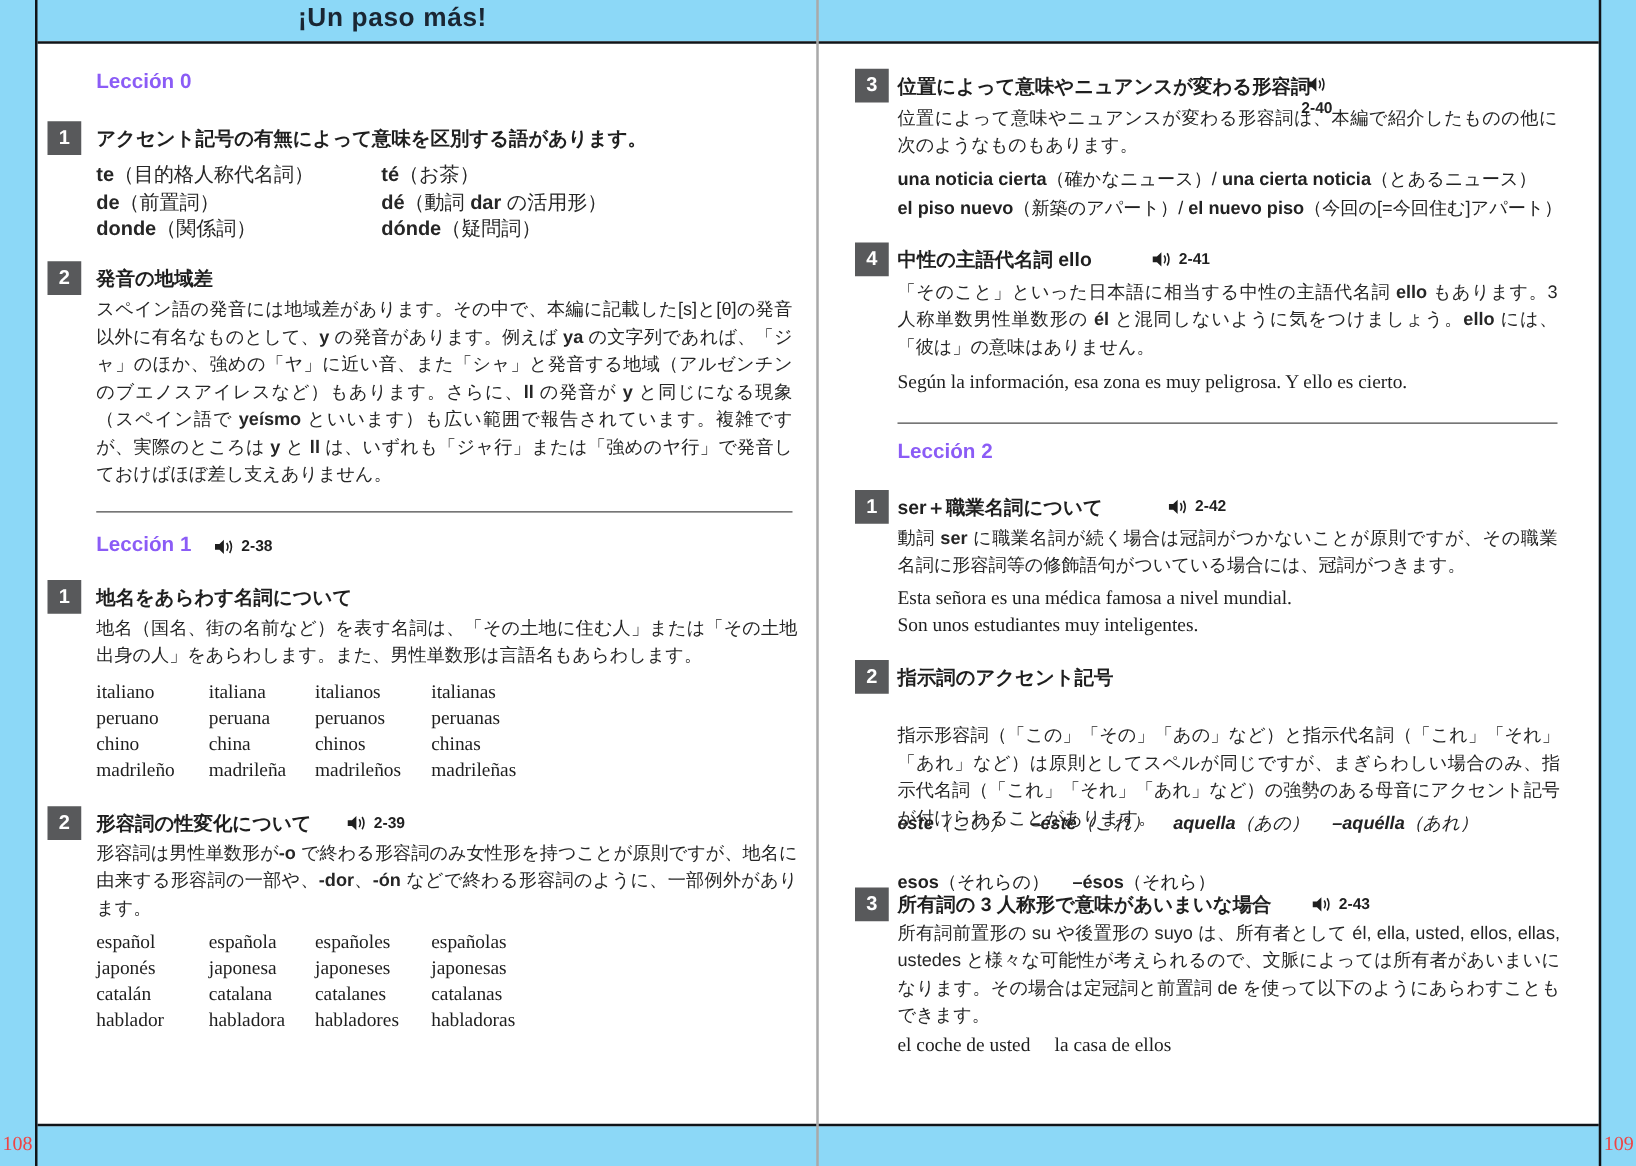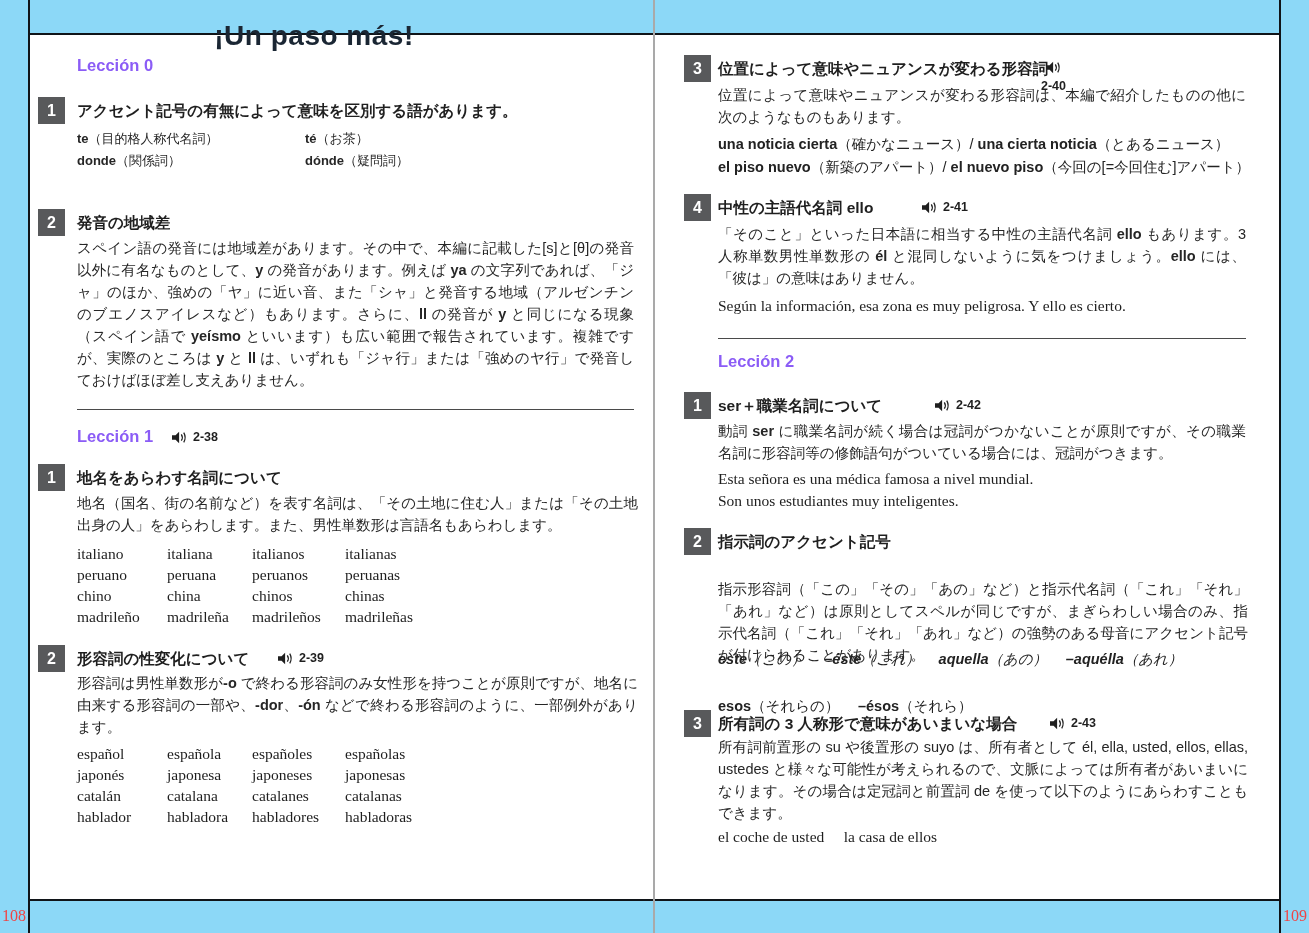--- a/index.html
+++ b/index.html
@@ -7,39 +7,39 @@
           font-family:"Liberation Sans","DejaVu Sans",sans-serif;color:#262626;}
   .band,.strip,.vline,.hline,.spine{position:absolute;}
   .band{background:#8cd8f7;left:0;width:1309px;height:33px;}
   .band.bottom{top:901px;height:32px;}
   .strip{background:#8cd8f7;top:0;height:933px;width:30px;}
   .strip.rgt{left:1279px;}
   .vline{background:#101418;top:0;width:2px;height:933px;}
   .hline{background:#101418;left:30px;width:1249px;height:2px;}
   .spine{background:#a9a9a9;left:653px;top:0;width:2px;height:933px;}
   .header-title{position:absolute;left:30px;top:3px;width:568px;text-align:center;
-                font-size:28px;font-weight:bold;color:#1a2633;letter-spacing:.5px;margin-top:17px;}
+                font-size:21px;font-weight:bold;color:#1a2633;letter-spacing:.5px;}
   .pageno{position:absolute;top:907px;font-family:"Liberation Serif","DejaVu Serif",serif;
           font-size:16px;color:#ef4444;}
   .badge{position:absolute;width:27px;height:27px;background:#58595b;color:#fff;
          font-weight:bold;font-size:16px;display:flex;align-items:center;justify-content:center;}
   .lec{position:absolute;font-weight:bold;font-size:16.5px;color:#8b5cf6;white-space:nowrap;}
   .stitle{position:absolute;font-weight:bold;font-size:15.5px;color:#1f1f1f;white-space:nowrap;}
   .para{position:absolute;font-size:14.5px;line-height:22px;text-align:justify;margin:0;}
   .para .b, .exline .b{font-weight:bold;}
   .exline{position:absolute;font-size:14.5px;line-height:23px;white-space:nowrap;color:#222;}
   .serifx{position:absolute;font-family:"Liberation Serif","DejaVu Serif",serif;
           font-size:15.5px;line-height:22px;color:#1e1e1e;white-space:nowrap;}
   .vocab{position:absolute;display:grid;grid-template-columns:90px 85px 93px auto;
          font-family:"Liberation Serif","DejaVu Serif",serif;font-size:15.5px;line-height:21px;color:#1e1e1e;}
   .rule{position:absolute;height:1px;background:#4a4a4a;}
   .audio{position:absolute;display:flex;align-items:center;gap:5px;font-weight:bold;
          font-size:12.5px;color:#1f1f1f;white-space:nowrap;}
   .spk{width:16px;height:13px;display:block;}
-  .terow{display:block;height:21.5px;white-space:nowrap;font-size:13px;}
+  .terow{display:block;height:21.5px;white-space:nowrap;font-size:16px;}
   .tec1{display:inline-block;width:228px;}
   .terow .b{font-weight:bold;}
 </style>
 </head>
 <body>
 
 <div class="spread">
 
   
   <div class="band"></div>
@@ -59,20 +59,21 @@
   
   <div style="display:contents;">
 
     <div class="lec" style="left:77px;top:56px;">Lección 0</div>
 
     <div class="badge" style="left:38px;top:97px;">1</div>
     <div class="stitle" style="left:77px;top:101px;">アクセント記号の有無によって意味を区別する語があります。</div>
 
     <div style="position:absolute;left:77px;top:130px;">
       <div class="terow"><span class="tec1"><span class="b">te</span><span>（目的格人称代名詞）</span></span><span><span class="b">té</span><span>（お茶）</span></span></div>
+      <div class="terow"><span class="tec1"><span class="b">de</span><span>（前置詞）</span></span><span><span class="b">dé</span><span>（動詞 </span><span class="b">dar</span><span> の活用形）</span></span></div>
       <div class="terow"><span class="tec1"><span class="b">donde</span><span>（関係詞）</span></span><span><span class="b">dónde</span><span>（疑問詞）</span></span></div>
     </div>
 
     <div class="badge" style="left:38px;top:209px;">2</div>
     <div class="stitle" style="left:77px;top:213px;">発音の地域差</div>
     <p class="para" style="left:77px;top:237px;width:557px;"><span>スペイン語の発音には地域差があります。その中で、本編に記載した[s]と[θ]の発音以外に有名なものとして、</span><span class="b">y</span><span> の発音があります。例えば </span><span class="b">ya</span><span> の文字列であれば、「ジャ」のほか、強めの「ヤ」に近い音、また「シャ」と発音する地域（アルゼンチンのブエノスアイレスなど）もあります。さらに、</span><span class="b">ll</span><span> の発音が </span><span class="b">y</span><span> と同じになる現象（スペイン語で </span><span class="b">yeísmo</span><span> といいます）も広い範囲で報告されています。複雑ですが、実際のところは </span><span class="b">y</span><span> と </span><span class="b">ll</span><span> は、いずれも「ジャ行」または「強めのヤ行」で発音しておけばほぼ差し支えありません。</span></p>
 
     <div class="rule" style="left:77px;top:409px;width:557px;"></div>
 
     <div class="lec" style="left:77px;top:427px;">Lección 1</div>

